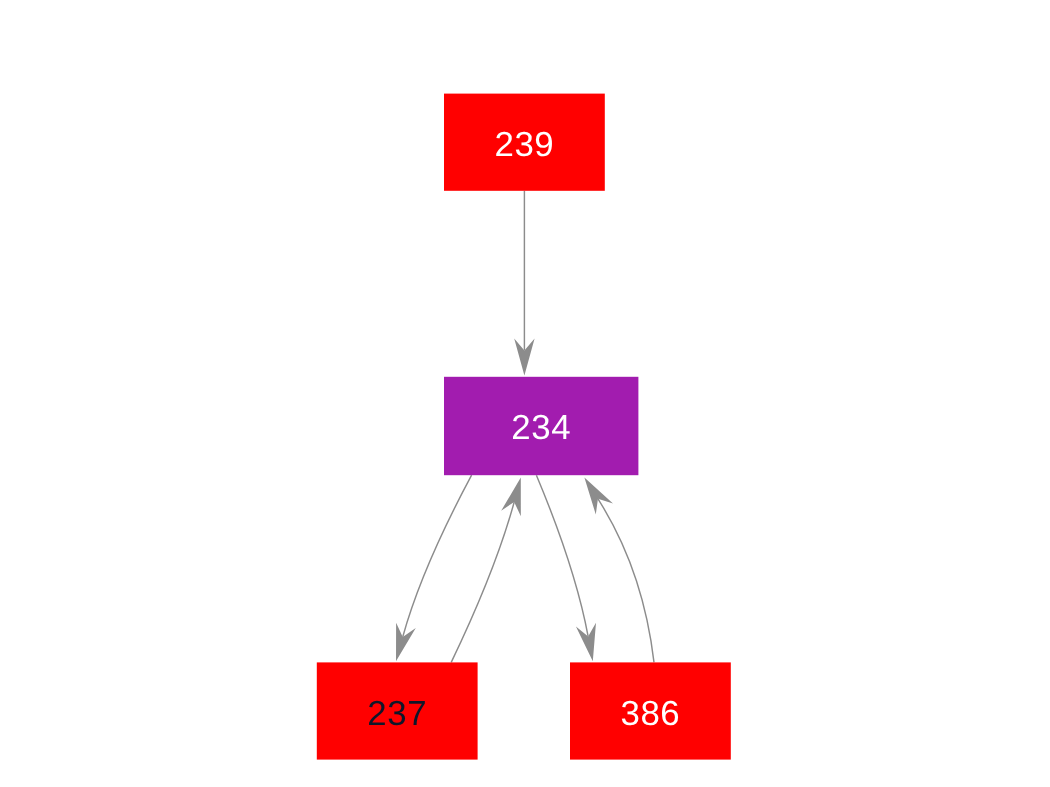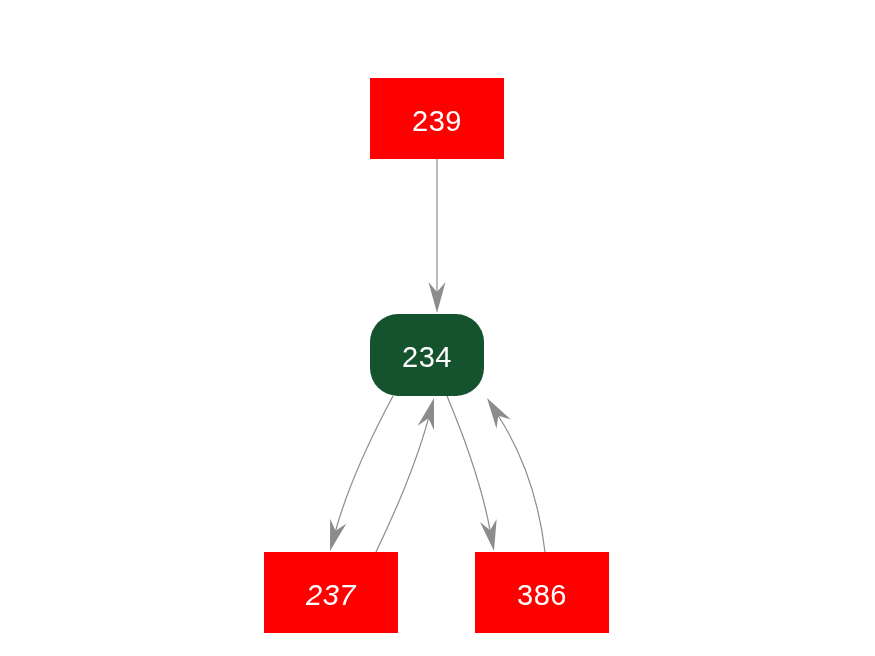--- a/index.html
+++ b/index.html
@@ -61,23 +61,23 @@
       <polygon points="0,0 -31,-8.5 -21,0 -31,8.5" fill="#8c8c8c" transform="translate(434,371) rotate(-74.7)"></polygon>
       <path d="M447,369 Q479.5,446.5 490.1,503.3" class="edge-path" stroke="#8c8c8c"></path>
       <polygon points="0,0 -31,-8.5 -21,0 -31,8.5" fill="#8c8c8c" transform="translate(494,524) rotate(79.4)"></polygon>
       <path d="M545,525 Q536,448 498.3,388.7" class="edge-path" stroke="#8c8c8c"></path>
       <polygon points="0,0 -31,-8.5 -21,0 -31,8.5" fill="#8c8c8c" transform="translate(487,371) rotate(-122.5)"></polygon>
     </svg>
   <div id="nodes">
       <div class="node" style="left: 370px; top: 51px; width: 134px; height: 81px; background: rgb(255, 0, 0);">
         <span class="label" style="color: rgb(255, 255, 255);">239</span>
       </div>
-      <div class="node" style="left: 370px; top: 287px; width: 114px; height: 82px; background: #14532d; border-radius: 28px;">
+      <div class="node" style="left: 370px; top: 287px; width: 162px; height: 82px; background: #a21caf;">
         <span class="label" style="color: rgb(255, 255, 255);">234</span>
       </div>
       <div class="node" style="left: 264px; top: 525px; width: 134px; height: 81px; background: rgb(255, 0, 0);">
-        <span class="label" style="color: #ffffff; font-style: italic;">237</span>
+        <span class="label" style="color: #0f172a;">237</span>
       </div>
       <div class="node" style="left: 475px; top: 525px; width: 134px; height: 81px; background: rgb(255, 0, 0);">
         <span class="label" style="color: rgb(255, 255, 255);">386</span>
       </div>
     </div>
 </div>
 
 </body></html>

